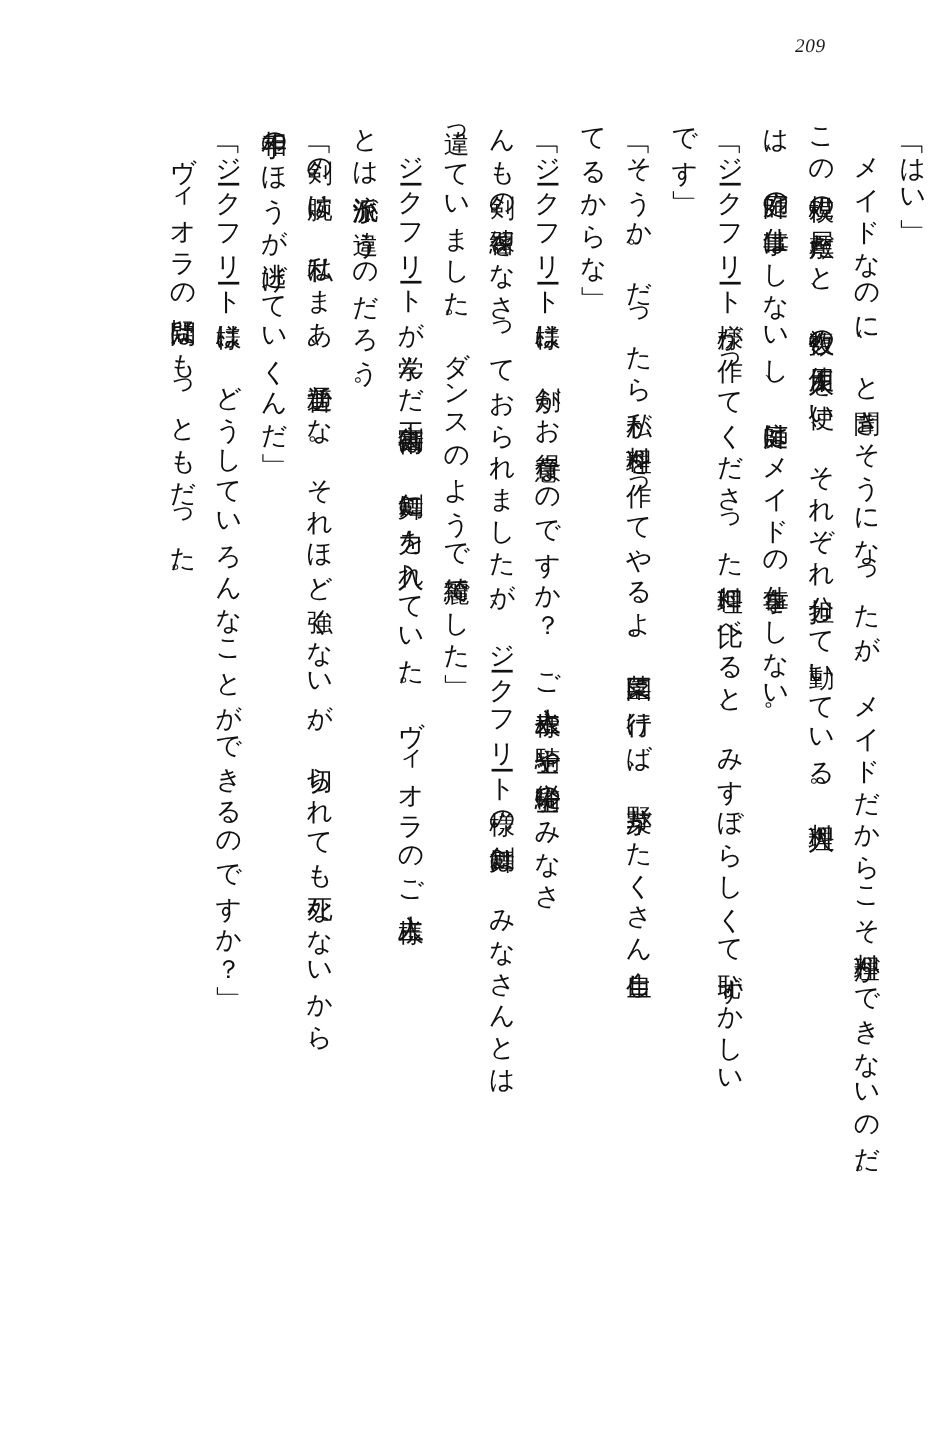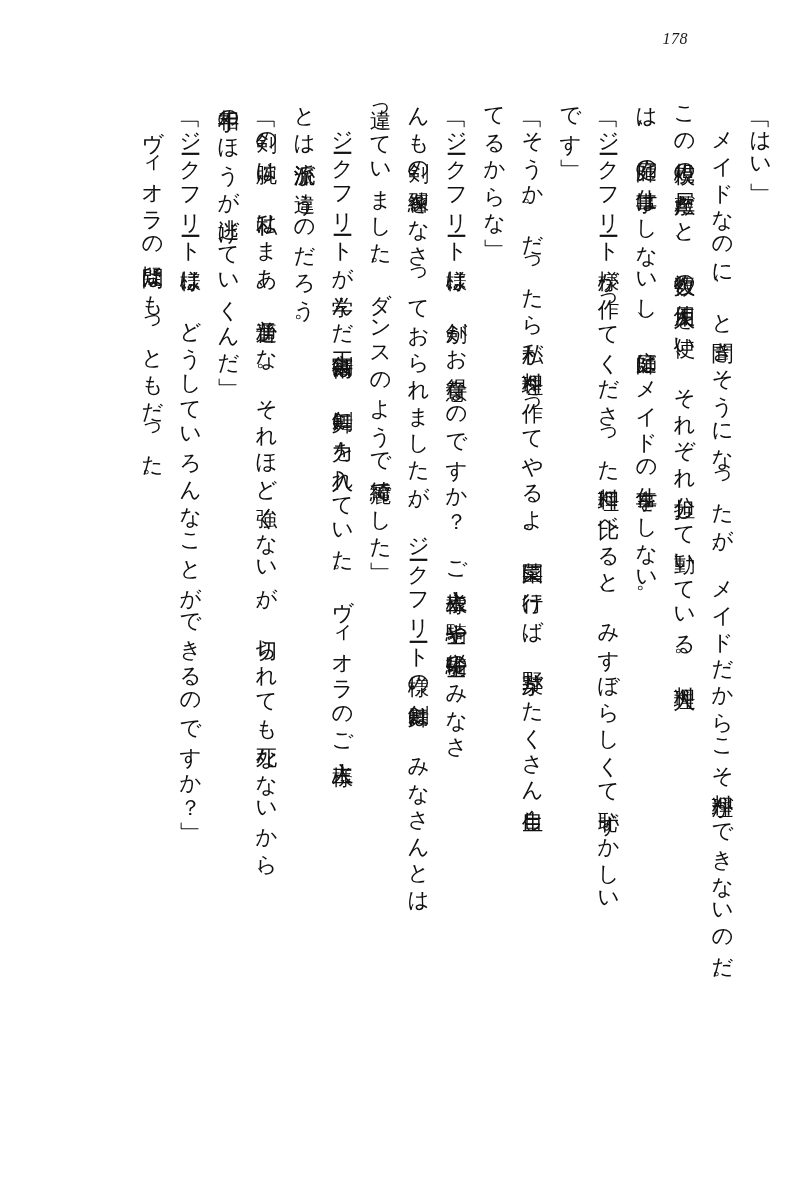--- a/index.html
+++ b/index.html
@@ -53,21 +53,21 @@
   }
   .vline.indent {
     padding-top: 22px;
   }
 </style>
 </head>
 <body>
 
 <div class="page">
 
-  <div class="page-number">178</div>
+  <div class="page-number">209</div>
 
   <div class="body-text" id="body-text">
       <div class="vline indent">「はい」</div>
       <div class="vline">　メイドなのに、と聞きそうになったが、メイドだからこそ料理ができないのだ。</div>
       <div class="vline">この規模の屋敷だと、複数の使用人を使い、それぞれ分担して動いている。料理人</div>
       <div class="vline">は、庭師の仕事はしないし、庭師はメイドの仕事をしない。</div>
       <div class="vline indent">「ジークフリート様が作ってくださった料理に比べると、みすぼらしくて恥ずかしい</div>
       <div class="vline">です」</div>
       <div class="vline indent">「そうか。だったら私が料理を作ってやるよ。菜園に行けば、野菜がたくさん自生し</div>
       <div class="vline">てるからな」</div>

